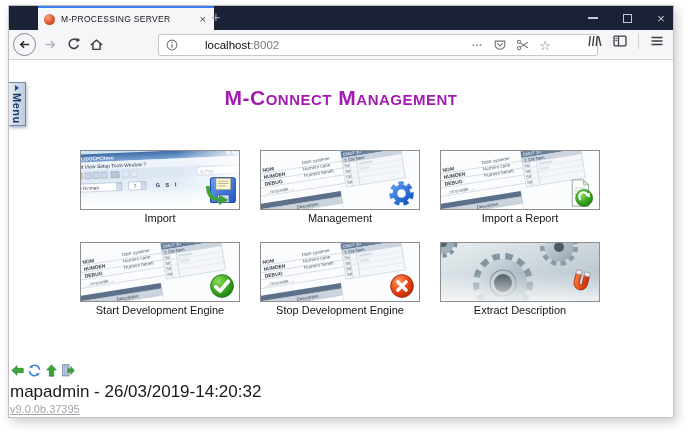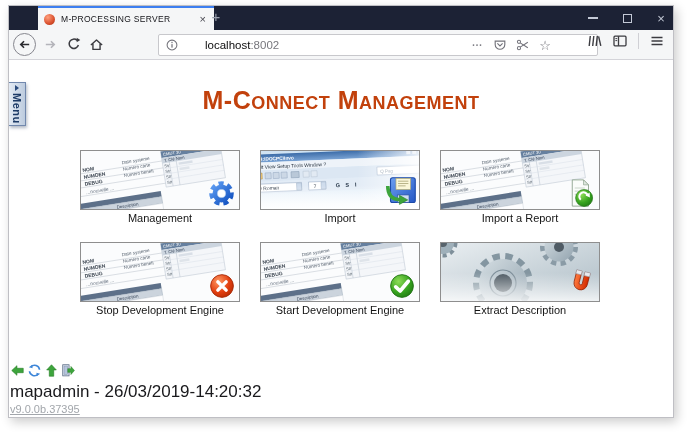--- a/index.html
+++ b/index.html
@@ -46,22 +46,22 @@
 
   .menu-tab { position:absolute; left:0; top:22px; width:17px; height:44px;
               background:linear-gradient(to right,#e4ebf4,#bccbde);
               border:1px solid #7188ad; border-left:none;
               box-shadow:1px 2px 3px rgba(60,80,110,.4);
               display:flex; flex-direction:column; align-items:center; justify-content:center; gap:2px; cursor:pointer; }
   .menu-arrow { width:0; height:0; border-top:3px solid transparent; border-bottom:3px solid transparent;
                 border-left:4px solid #2a4a7c; }
   .menu-text { writing-mode:vertical-rl; font-size:11px; font-weight:bold; color:#1c3a66; letter-spacing:.5px; }
 
-  .page-title { margin-top:26px; text-align:center; font-size:25px; font-variant:small-caps;
-                color:#c2410c; letter-spacing:.5px; }
+  .page-title { margin-top:26px; text-align:center; font-size:21px; font-variant:small-caps;
+                color:#a21caf; letter-spacing:.5px; }
 
   .tiles { position:absolute; left:71px; top:90px; display:grid;
            grid-template-columns:repeat(3,160px); column-gap:20px; row-gap:17px; }
   .tile { width:160px; cursor:pointer; }
   .tile-frame { width:160px; height:60px; border:1px solid #8e8e8e; background:#fff; }
   .tile-art { display:block; width:158px; height:58px; }
   .tile-label { text-align:center; font-size:11px; color:#141414; margin-top:2px; line-height:13px; }
 
   .footer { position:absolute; left:1px; top:304px; }
   .footer-icons { display:flex; gap:4px; align-items:center; margin-left:1px; }
@@ -380,61 +380,61 @@
       <span class="menu-arrow"></span>
       <span class="menu-text">Menu</span>
     </div>
 
     <h1 class="page-title">M-Connect Management</h1>
 
     <div class="tiles">
       <div class="tile">
         <div class="tile-frame">
           <svg class="tile-art" viewBox="0 0 158 58">
+              <use href="#art-editor"></use>
+              <use href="#icon-floppy-import" x="124" y="24" width="33" height="33"></use>
+            </svg>
+        </div>
+        <div class="tile-label">Import</div>
+      </div>
+      <div class="tile">
+        <div class="tile-frame">
+          <svg class="tile-art" viewBox="0 0 158 58">
               <use href="#art-table"></use>
               <use href="#icon-gear-blue" x="127" y="29" width="27" height="27"></use>
             </svg>
         </div>
         <div class="tile-label">Management</div>
       </div>
       <div class="tile">
         <div class="tile-frame">
           <svg class="tile-art" viewBox="0 0 158 58">
-              <use href="#art-editor"></use>
-              <use href="#icon-floppy-import" x="124" y="24" width="33" height="33"></use>
-            </svg>
-        </div>
-        <div class="tile-label">Import</div>
-      </div>
-      <div class="tile">
-        <div class="tile-frame">
-          <svg class="tile-art" viewBox="0 0 158 58">
               <use href="#art-table"></use>
               <use href="#icon-report-run" x="125" y="27" width="30" height="30"></use>
             </svg>
         </div>
         <div class="tile-label">Import a Report</div>
       </div>
       <div class="tile">
         <div class="tile-frame">
           <svg class="tile-art" viewBox="0 0 158 58">
               <use href="#art-table"></use>
+              <use href="#icon-check-green" x="128" y="30" width="26" height="26"></use>
+            </svg>
+        </div>
+        <div class="tile-label">Start Development Engine</div>
+      </div>
+      <div class="tile">
+        <div class="tile-frame">
+          <svg class="tile-art" viewBox="0 0 158 58">
+              <use href="#art-table"></use>
               <use href="#icon-x-red" x="128" y="30" width="26" height="26"></use>
             </svg>
         </div>
         <div class="tile-label">Stop Development Engine</div>
-      </div>
-      <div class="tile">
-        <div class="tile-frame">
-          <svg class="tile-art" viewBox="0 0 158 58">
-              <use href="#art-table"></use>
-              <use href="#icon-check-green" x="128" y="30" width="26" height="26"></use>
-            </svg>
-        </div>
-        <div class="tile-label">Start Development Engine</div>
       </div>
       <div class="tile">
         <div class="tile-frame">
           <svg class="tile-art" viewBox="0 0 158 58">
               <use href="#art-gears"></use>
               <use href="#icon-magnet" x="126" y="25" width="28" height="28"></use>
             </svg>
         </div>
         <div class="tile-label">Extract Description</div>
       </div>

